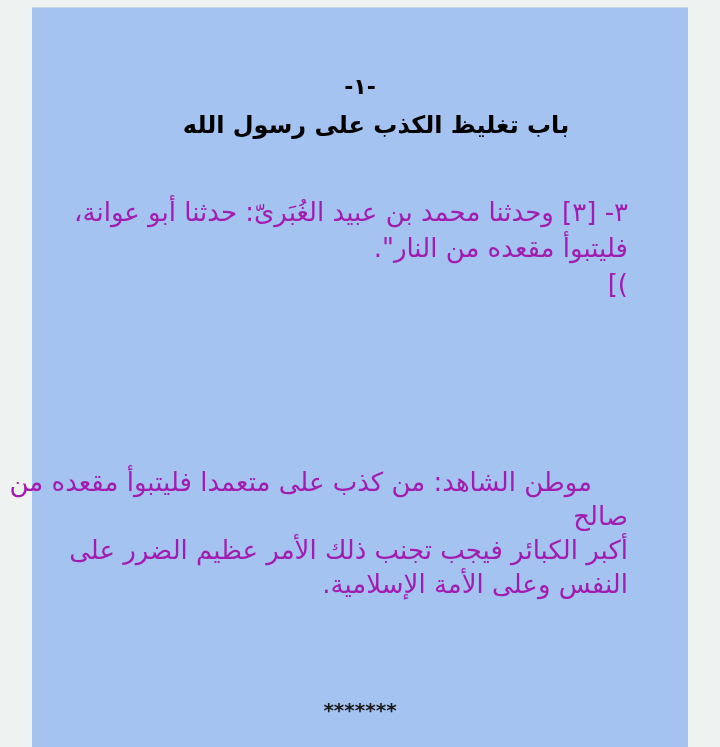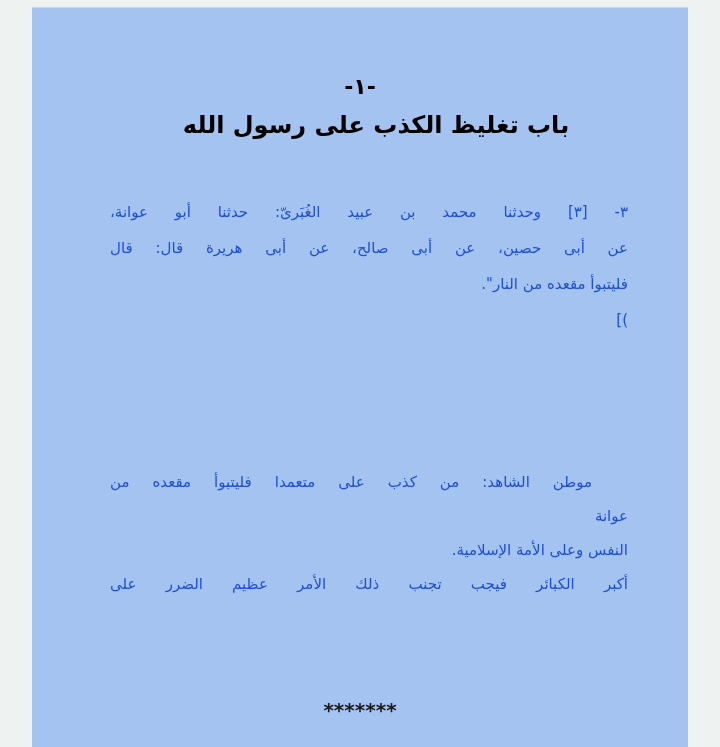--- a/index.html
+++ b/index.html
@@ -48,22 +48,22 @@
       direction: rtl;
       padding-left: 32px;
     }
     .text-block {
       position: absolute;
       left: 78px;
       width: 518px;
       direction: rtl;
       text-align: justify;
       font-family: "DejaVu Sans", sans-serif;
-      font-size: 15px;
-      color: #1d4ed8;
+      font-size: 26px;
+      color: #a21caf;
     }
     .hadith {
       top: 186px;
       line-height: 36px;
     }
     .hadith .line {
       display: block;
       text-align: justify;
       text-align-last: justify;
       white-space: nowrap;
@@ -98,26 +98,25 @@
   </style>
 </head>
 <body>
 
 <div class="page">
   <div class="chapter-number">-١-</div>
   <div class="chapter-title">باب تغليظ الكذب على رسول الله</div>
 
   <div class="text-block hadith">
     <span class="line">٣- [٣] وحدثنا محمد بن عبيد الغُبَرىّ: حدثنا أبو عوانة،</span>
-    <span class="line">عن أبى حصين، عن أبى صالح، عن أبى هريرة قال: قال</span>
     <span class="line last">فليتبوأ مقعده من النار".</span>
     <span class="line last">)]</span>
   </div>
 
   <div class="text-block notes">
     <span class="line indent">موطن الشاهد: من كذب على متعمدا فليتبوأ مقعده من</span>
-    <span class="line last">عوانة</span>
+    <span class="line last">صالح</span>
+    <span class="line">أكبر الكبائر فيجب تجنب ذلك الأمر عظيم الضرر على</span>
     <span class="line last">النفس وعلى الأمة الإسلامية.</span>
-    <span class="line">أكبر الكبائر فيجب تجنب ذلك الأمر عظيم الضرر على</span>
   </div>
 
   <div class="separator">*******</div>
 </div>
 
 </body></html>

